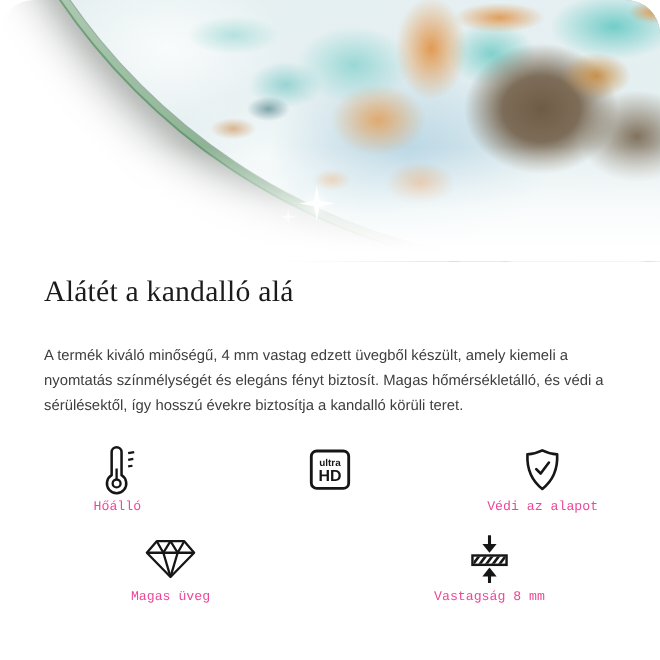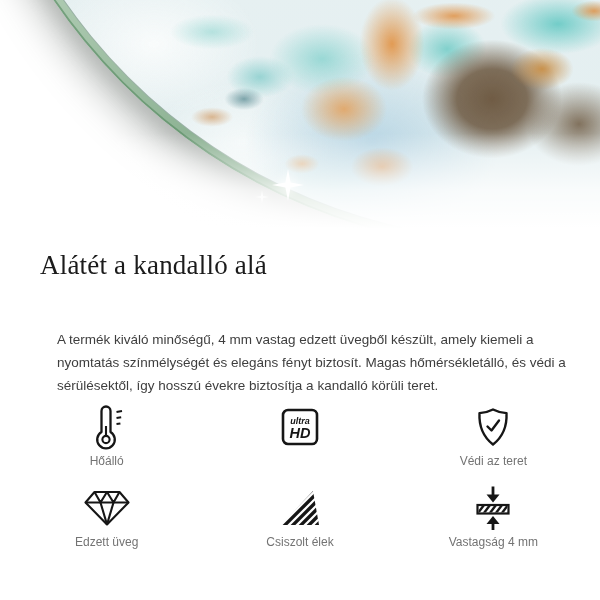--- a/index.html
+++ b/index.html
@@ -1,17 +1,17 @@
 <!DOCTYPE html>
 <html><head>
 <meta charset="utf-8">
 <style>
   html,body{margin:0;padding:0;background:#fff;}
   .page{position:relative;width:600px;height:600px;background:#ffffff;overflow:hidden;
-        font-family:"Liberation Sans",sans-serif;color:#1b1b1b;}
+        font-family:"Liberation Sans",sans-serif;color:#1b1b1b;border-radius:31px;}
 
   
   .hero{position:absolute;left:0;top:0;width:600px;height:238px;overflow:hidden;background:#ffffff;}
   .plate-edge{position:absolute;left:-45px;top:-890px;width:1136px;height:1136px;border-radius:50%;
         background:linear-gradient(140deg,#eef5ee 12%,#bcd5bf 40%,#85ac8c 62%,#cfe2d2 85%);
         border:2px solid rgba(88,138,98,0.65);
         box-shadow:-6px 24px 34px rgba(108,116,110,0.38), -2px 10px 16px rgba(108,116,110,0.22);}
   .plate-art{position:absolute;left:6px;top:6px;right:6px;bottom:6px;border-radius:50%;
         border:1px solid rgba(58,98,72,0.45);
         background-image:
@@ -39,30 +39,30 @@
   .sparkle{position:absolute;filter:drop-shadow(0 0 5px rgba(255,255,255,0.95));}
   .sparkle.big{left:271px;top:168px;}
   .sparkle.small{left:255px;top:190px;opacity:0.8;}
   .hero-fade{position:absolute;left:0;top:0;width:100%;height:100%;pointer-events:none;
         background:linear-gradient(180deg, rgba(255,255,255,0) 0%, rgba(255,255,255,0) 56%,
                    rgba(255,255,255,0.78) 80%, #ffffff 96%);}
 
   
   .title{position:absolute;left:40px;top:229px;font-family:"Liberation Serif",serif;
          font-size:27px;line-height:37px;font-weight:400;color:#1b1b1b;letter-spacing:0.2px;}
-  .desc{position:absolute;left:40px;top:311px;width:516px;margin:17px;
+  .desc{position:absolute;left:40px;top:311px;width:516px;margin:0;
         font-size:13.5px;line-height:23px;color:#3e3e3e;}
 
   
   .feature-row{position:absolute;left:10px;width:580px;display:flex;}
   .feature-row.row1{top:403px;}
   .feature-row.row2{top:484px;}
   .feature{flex:1 1 0;display:flex;flex-direction:column;align-items:center;}
-  .icon-box{height:48px;display:flex;align-items:center;justify-content:center;font-style:italic;}
-  .feature .label{margin-top:3px;font-size:12px;line-height:15px;color:#737373;text-align:left;}
+  .icon-box{height:48px;display:flex;align-items:center;justify-content:center;}
+  .feature .label{margin-top:3px;font-size:12px;line-height:15px;color:#ec4899;text-align:left;font-family:Liberation Mono, monospace;}
   .ico{stroke:#161616;fill:none;stroke-width:2.3;}
   .ico .fill{fill:#161616;stroke:none;}
   .ico text{fill:#161616;stroke:none;font-family:"Liberation Sans",sans-serif;font-weight:700;}
 </style>
 </head>
 <body>
 
 <div class="page">
 
   <section class="hero" role="img" aria-label="Round tempered glass hearth pad with abstract teal, white and copper marble print, shown at an angle with a polished green glass edge and a sparkle highlight">
@@ -111,59 +111,39 @@
       </div>
     </div>
 
     <div class="feature">
       <div class="icon-box">
         <svg class="ico" width="34" height="41" viewBox="0 0 34 41">
           <path d="M17 2.5 C21 4.6 25.5 5.8 30.5 6.1 C31 16.5 28.5 28.5 17 37.5 C5.5 28.5 3 16.5 3.5 6.1 C8.5 5.8 13 4.6 17 2.5 Z" stroke-width="2.4" stroke-linejoin="round"></path>
           <polyline points="11.5,19.5 15.5,23.5 23,13.5" stroke-width="2.4" stroke-linecap="round" stroke-linejoin="round"></polyline>
         </svg>
       </div>
-      <div class="label">Védi az teret</div>
+      <div class="label">Védi az alapot</div>
     </div>
   </div>
 
   <div class="feature-row row2">
 
     <div class="feature">
       <div class="icon-box">
         <svg class="ico" width="48" height="38" viewBox="0 0 48 38">
           <polygon points="11.5,3 36.5,3 45.5,13.5 24,35.5 2.5,13.5" stroke-width="2.1" stroke-linejoin="round"></polygon>
           <line x1="2.5" y1="13.5" x2="45.5" y2="13.5" stroke-width="2.1"></line>
           <polyline points="11.5,3 17.5,13.5 24,3 30.5,13.5 36.5,3" stroke-width="2.1" stroke-linejoin="round"></polyline>
           <line x1="17.5" y1="13.5" x2="24" y2="35.5" stroke-width="2.1"></line>
           <line x1="30.5" y1="13.5" x2="24" y2="35.5" stroke-width="2.1"></line>
         </svg>
       </div>
-      <div class="label">Edzett üveg</div>
+      <div class="label">Magas üveg</div>
     </div>
 
-    <div class="feature">
-      <div class="icon-box">
-        <svg class="ico" width="40" height="36" viewBox="0 0 40 36">
-          <defs>
-            <clipPath id="triClip">
-                <polygon points="1,35 33,1 39,35"></polygon>
-              </clipPath>
-          </defs>
-          <g clip-path="url(#triClip)" stroke-width="3.4">
-            <line x1="-6" y1="38" x2="34" y2="-2"></line>
-            <line x1="2" y1="38" x2="42" y2="-2"></line>
-            <line x1="10" y1="38" x2="50" y2="-2"></line>
-            <line x1="18" y1="38" x2="58" y2="-2"></line>
-            <line x1="26" y1="38" x2="66" y2="-2"></line>
-            <line x1="34" y1="38" x2="74" y2="-2"></line>
-          </g>
-        </svg>
-      </div>
-      <div class="label">Csiszolt élek</div>
-    </div>
 
     <div class="feature">
       <div class="icon-box">
         <svg class="ico" width="38" height="46" viewBox="0 0 38 46">
           <line x1="19" y1="1.5" x2="19" y2="10.5" stroke-width="2.8"></line>
           <polygon class="fill" points="12.5,9.5 25.5,9.5 19,17.5"></polygon>
           <defs>
             <clipPath id="barClip">
                 <rect x="4.5" y="21" width="29" height="6.5"></rect>
               </clipPath>
@@ -174,17 +154,17 @@
             <line x1="7" y1="32" x2="19" y2="16"></line>
             <line x1="13" y1="32" x2="25" y2="16"></line>
             <line x1="19" y1="32" x2="31" y2="16"></line>
             <line x1="25" y1="32" x2="37" y2="16"></line>
             <line x1="31" y1="32" x2="43" y2="16"></line>
           </g>
           <polygon class="fill" points="12.5,39 25.5,39 19,31"></polygon>
           <line x1="19" y1="38" x2="19" y2="45" stroke-width="2.8"></line>
         </svg>
       </div>
-      <div class="label">Vastagság 4 mm</div>
+      <div class="label">Vastagság 8 mm</div>
     </div>
   </div>
 
 </div>
 
 </body></html>

